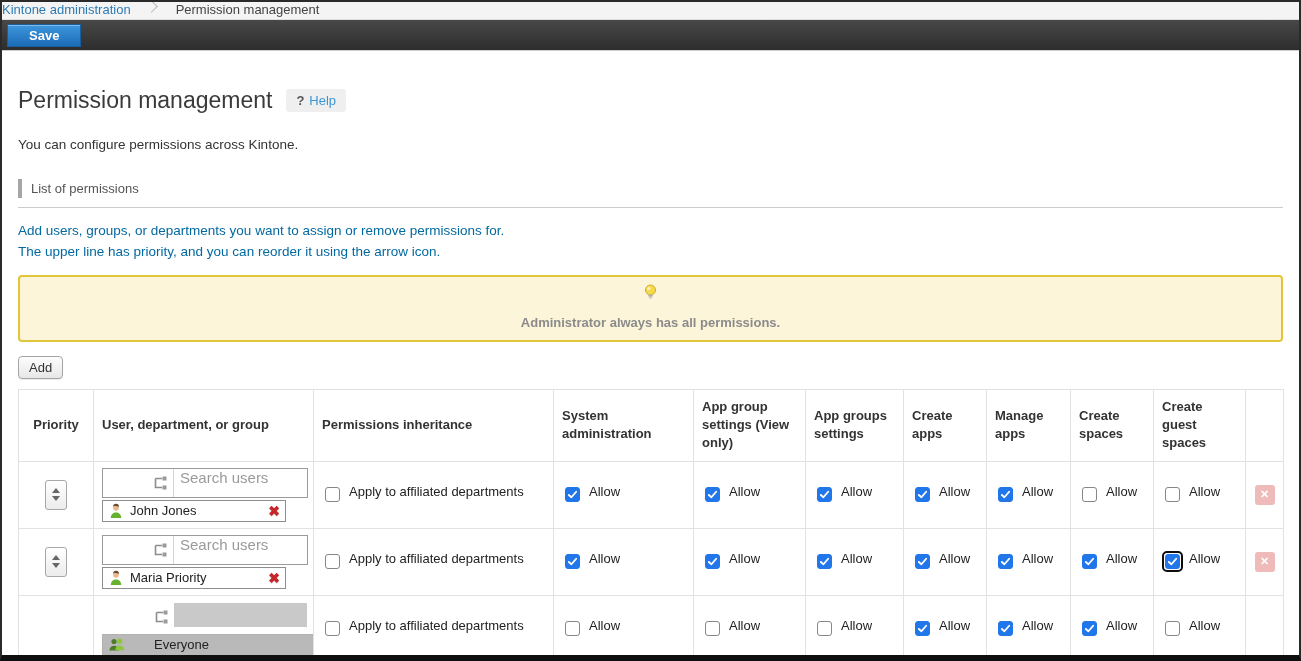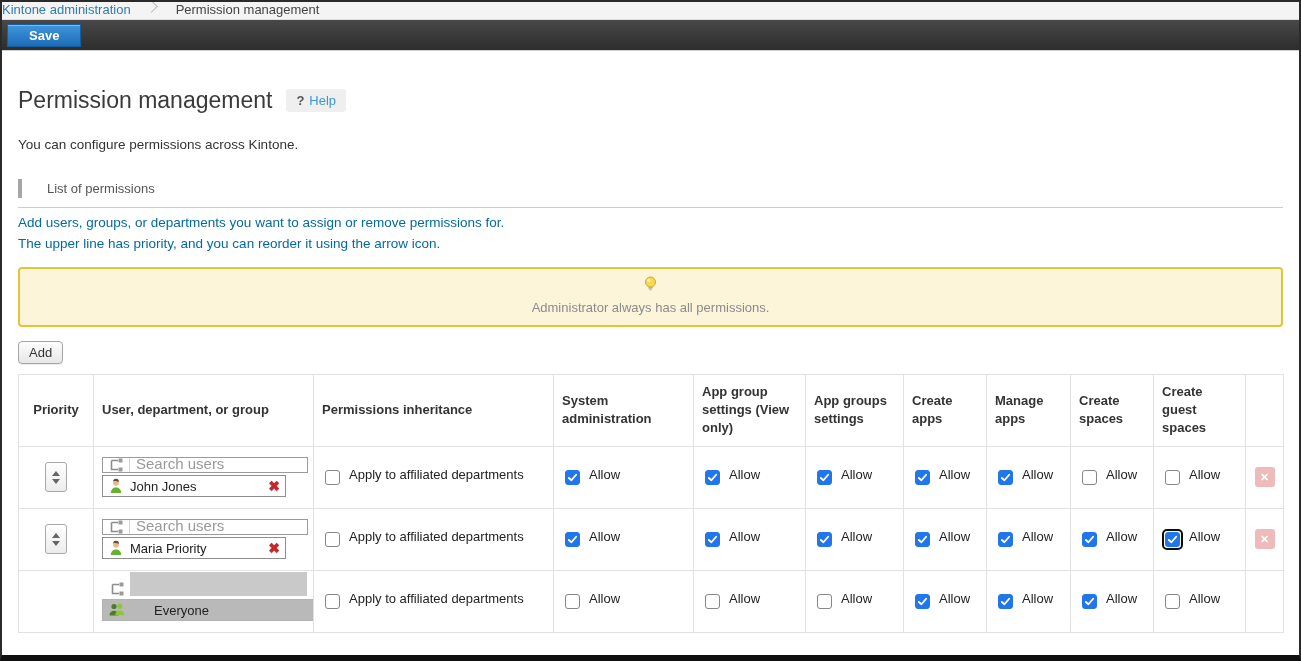--- a/index.html
+++ b/index.html
@@ -29,29 +29,29 @@
 
   .title-row { display:flex; align-items:center; gap:14px; margin:0 0 20px 0; }
   h1 { font-size:23px; font-weight:400; color:#3a3a3a; margin:0; }
   .help-btn { background:#efefef; border-radius:3px; padding:4px 10px; font-size:13px;
               display:inline-flex; gap:5px; align-items:center; text-decoration:none; cursor:pointer; }
   .help-q { color:#555; font-weight:bold; }
   .help-label { color:#3a97d3; }
 
   .intro { font-size:13.5px; color:#333; line-height:21px; margin:0 0 24px; }
 
-  .section-header { display:flex; align-items:center; gap:25px; font-size:13px; color:#555;
-                    border-bottom:1px solid #ccc; padding-bottom:9px; margin-bottom:4px; }
+  .section-header { display:flex; align-items:center; gap:9px; font-size:13px; color:#555;
+                    border-bottom:1px solid #ccc; padding-bottom:9px; margin-bottom:12px; }
   .section-bar { width:4px; height:19px; background:#a6a6a6; flex:0 0 auto; }
 
   .instructions { font-size:13.5px; color:#0369a1; line-height:21px; margin:0 0 13px; }
 
   .notice { border:2px solid #e3c53a; border-radius:4px; background:#fcf5d9; text-align:center;
             padding:7px 0 10px; margin:0 0 12px; }
-  .notice-text { font-size:13px; font-weight:normal; color:#8b8b8b; margin-top:2px;text-align:center; }
+  .notice-text { font-size:13px; font-weight:bold; color:#8b8b8b; margin-top:9px;text-align:center; }
 
   .add-btn { font-size:13px; color:#333; border:1px solid #a5a5a5; border-radius:4px;
              background:linear-gradient(#fdfdfd,#e7e7e7); padding:3px 10px; margin:2px 0 10px;
              box-shadow:0 1px 1px rgba(0,0,0,.08); cursor:pointer;
              font-family:"Liberation Sans", sans-serif; }
 
   
   table { border-collapse:collapse; table-layout:fixed; width:1265px; font-size:13px; }
   th, td { border:1px solid #e2e2e2; }
   th { font-weight:bold; color:#333; text-align:left; padding:8px; height:71px;
@@ -60,22 +60,22 @@
   td { padding:6px 8px; vertical-align:middle; height:62px; background:#fff; }
   .c-prio, .c-del { text-align:center; }
 
   .prio-btn { width:22px; height:30px; border:1px solid #a8a8a8; border-radius:3px;
               background:linear-gradient(#fff,#ececec); display:inline-flex; flex-direction:column;
               align-items:center; justify-content:center; gap:3px; cursor:pointer; }
   .tri { width:0; height:0; border-left:4px solid transparent; border-right:4px solid transparent; }
   .tri-up { border-bottom:5px solid #666; }
   .tri-down { border-top:5px solid #666; }
 
-  .picker { display:flex; align-items:flex-end; border:1px solid #9b9b9b; background:#fff;
-            height:16px; width:206px; }
+  .picker { display:flex; align-items:flex-start; border:1px solid #9b9b9b; background:#fff;
+            height:30px; width:206px;padding-left:44px; }
   .tree-btn { width:27px; height:100%; display:flex; align-items:center; justify-content:center;
               border-right:1px solid #d5d5d5; cursor:pointer; flex:0 0 auto; }
   .search-input { flex:1; border:none; outline:none; font-size:15px; color:#333; padding:0 6px;
                   min-width:0; background:transparent; font-family:"Liberation Sans", sans-serif; }
   .search-input::placeholder { color:#9a9a9a; }
   .picker.pdis { border-color:transparent; background:transparent; }
   .picker.pdis .tree-btn { border-right:none; }
   .sdis { flex:1; height:24px; background:#c9c9c9; display:block; }
 
   .chip { display:flex; align-items:center; border:1px solid #8e8e8e; height:22px; margin-top:2px;

